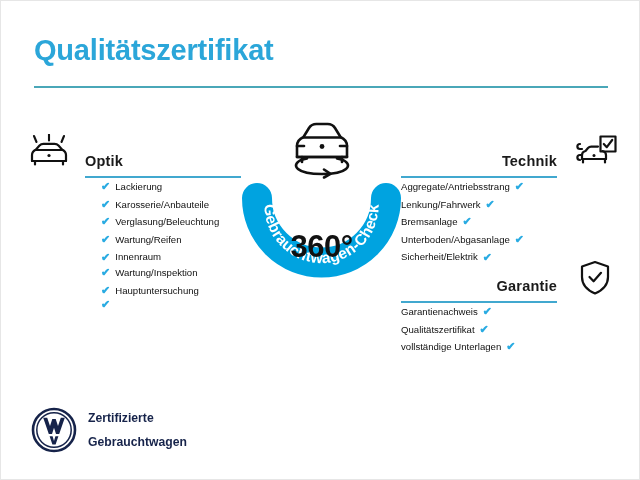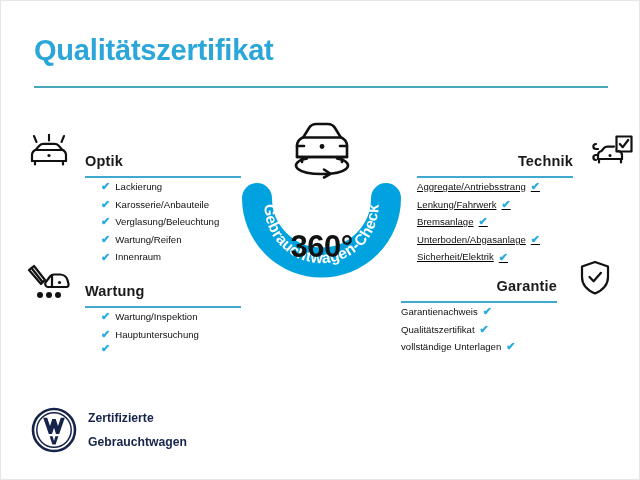--- a/index.html
+++ b/index.html
@@ -42,21 +42,21 @@
     width: 574px;
   }
 
   
   .col {
     position: absolute;
     width: 218px;
   }
   #col-optik    { left: 22px;  top: 133px; }
   #col-wartung  { left: 22px;  top: 263px; }
-  #col-technik  { left: 416px; top: 133px; text-decoration: underline; }
+  #col-technik  { left: 400px; top: 133px; }
   #col-garantie { left: 400px; top: 258px; }
 
   .sec-head {
     position: relative;
     height: 44px;
   }
   .sec-title {
     position: absolute;
     bottom: 9px;
     font-size: 14.5px;
@@ -216,40 +216,20 @@
           <span>Wartung/Reifen</span>
         </li>
       <li>
           <span class="chk">✔</span>
           <span>Innenraum</span>
         </li>
     </ul>
   </div>
 
   <div class="col left" id="col-wartung">
-    <div class="sec-head">
-      <span class="sec-icon">
-        <svg viewBox="0 0 48 40" width="48" height="40">
-          <g fill="none" stroke="#111" stroke-width="2.2" stroke-linejoin="round" stroke-linecap="round">
-            <path d="M4 6 L9 2 L20 16 L16 20 Z"></path>
-            <line x1="6.5" y1="4" x2="17.5" y2="18"></line>
-            <path d="M20.5 18.5 L25 12.5 C26 11.2 27.5 10.5 29 10.5 L35 10.5 C38 10.5 41.5 12.5 42.5 16 L43.5 20 C43.8 21.5 43 23 41.5 23 L23 23 C21 23 19.5 20.5 20.5 18.5 Z"></path>
-            <line x1="27" y1="11.5" x2="27" y2="22"></line>
-            <circle cx="34.5" cy="18.5" r="1.6" fill="#111" stroke="none"></circle>
-          </g>
-          <g fill="#111">
-            <circle cx="15" cy="31" r="3"></circle>
-            <circle cx="24" cy="31" r="3"></circle>
-            <circle cx="33" cy="31" r="3"></circle>
-          </g>
-        </svg>
-      </span>
-      <span class="sec-title">Wartung</span>
-      <span class="sec-rule"></span>
-    </div>
     <ul class="items">
       <li>
           <span class="chk">✔</span>
           <span>Wartung/Inspektion</span>
         </li>
       <li>
           <span class="chk">✔</span>
           <span>Hauptuntersuchung</span>
         </li>
       <li>

